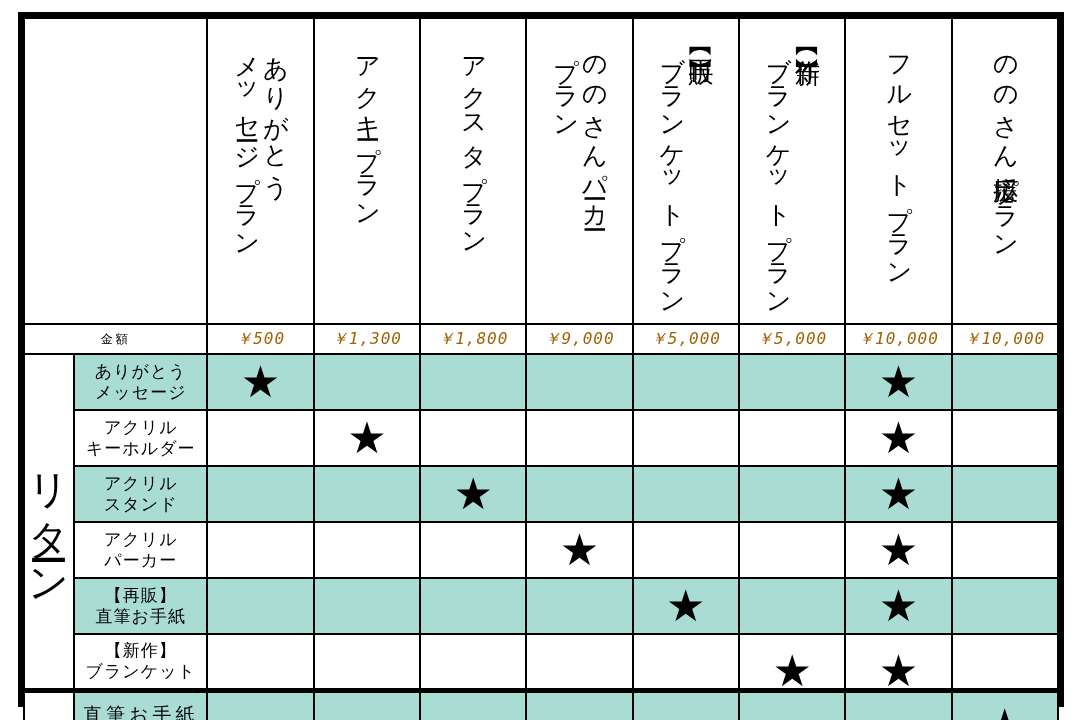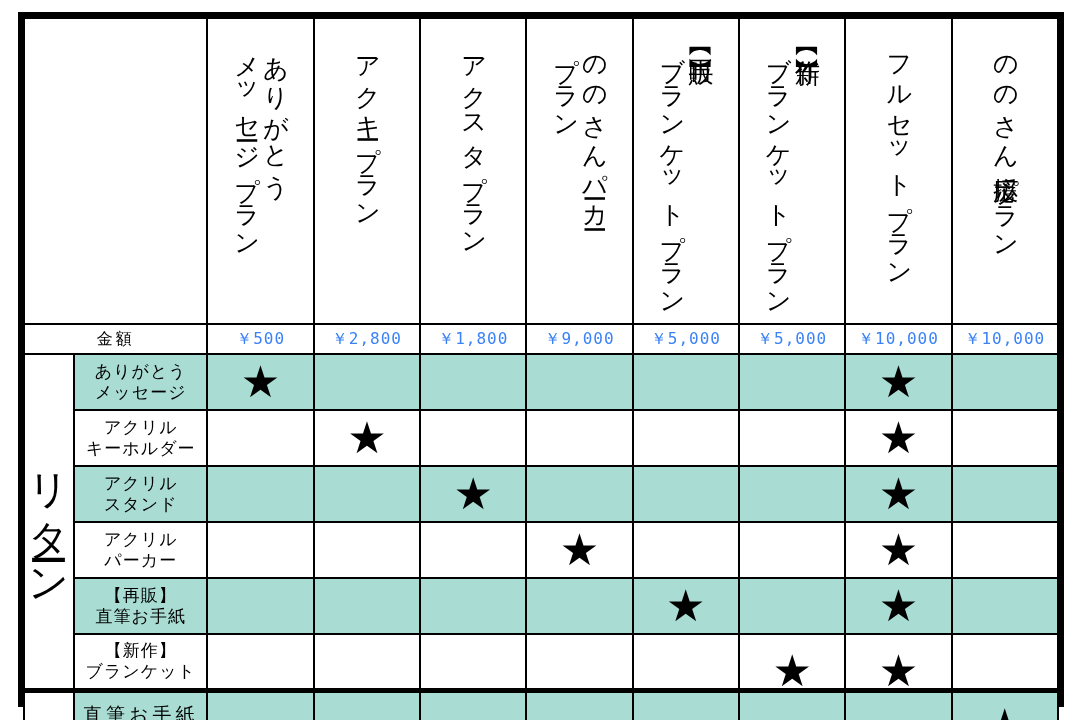--- a/index.html
+++ b/index.html
@@ -67,31 +67,32 @@
     display: block;
     text-align: left;
     color: #000000;
     white-space: pre-line;
     font-family: "DejaVu Sans", "Liberation Sans", sans-serif;
   }
 
   
   tr.price-row { height: 30px; }
   .amount-label {
-    font-size: 16px;
+    font-size: 12px;
     letter-spacing: 3px;
     color: #000;
   }
   .price-cell {
     font-size: 16px;
     letter-spacing: 1px;
     text-align: left;
     padding-left: 4px;
-    color: #3b82f6;
+    color: #a16207;
     font-family: "DejaVu Sans Mono", "Liberation Mono", monospace;
+    font-style: italic;
   }
 
   
   tr.ret-row { height: 56px; }
   .ret-vlabel {
     font-size: 40px;
     letter-spacing: 2px;
     line-height: 1.05;
     color: #000;
     background: #ffffff;
@@ -186,21 +187,21 @@
         <span class="vtext">フルセットプラン</span>
       </td>
       <td class="plan-head">
         <span class="vtext">ののさん応援プラン</span>
       </td>
     </tr>
 
     <tr class="price-row">
       <td class="amount-label" colspan="2">金額</td>
       <td class="price-cell">￥500</td>
-      <td class="price-cell">￥2,800</td>
+      <td class="price-cell">￥1,300</td>
       <td class="price-cell">￥1,800</td>
       <td class="price-cell">￥9,000</td>
       <td class="price-cell">￥5,000</td>
       <td class="price-cell">￥5,000</td>
       <td class="price-cell">￥10,000</td>
       <td class="price-cell">￥10,000</td>
     </tr>
 
     <tr class="ret-row">
       <td class="ret-vlabel" rowspan="6">

